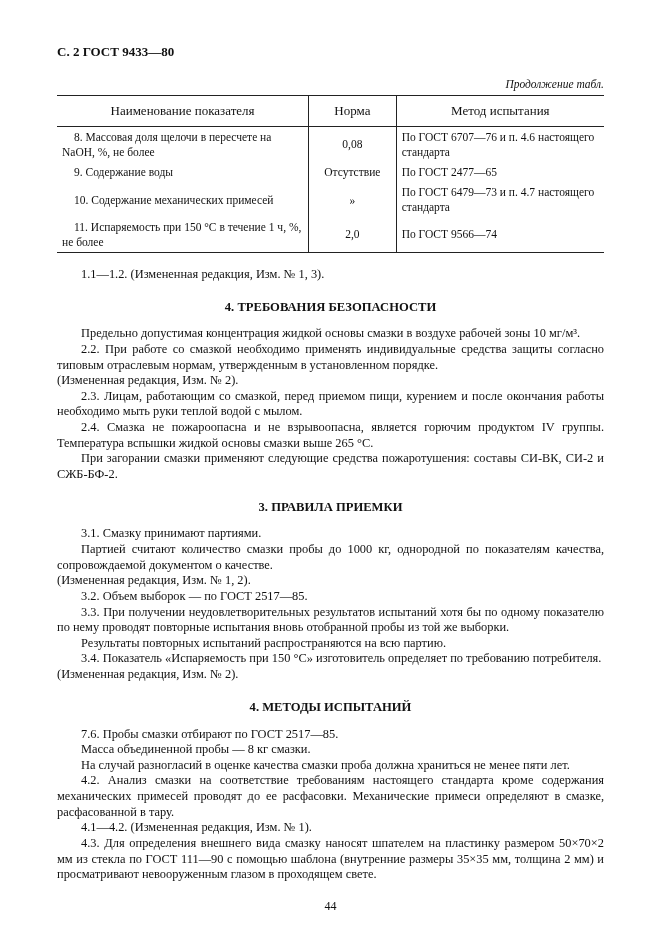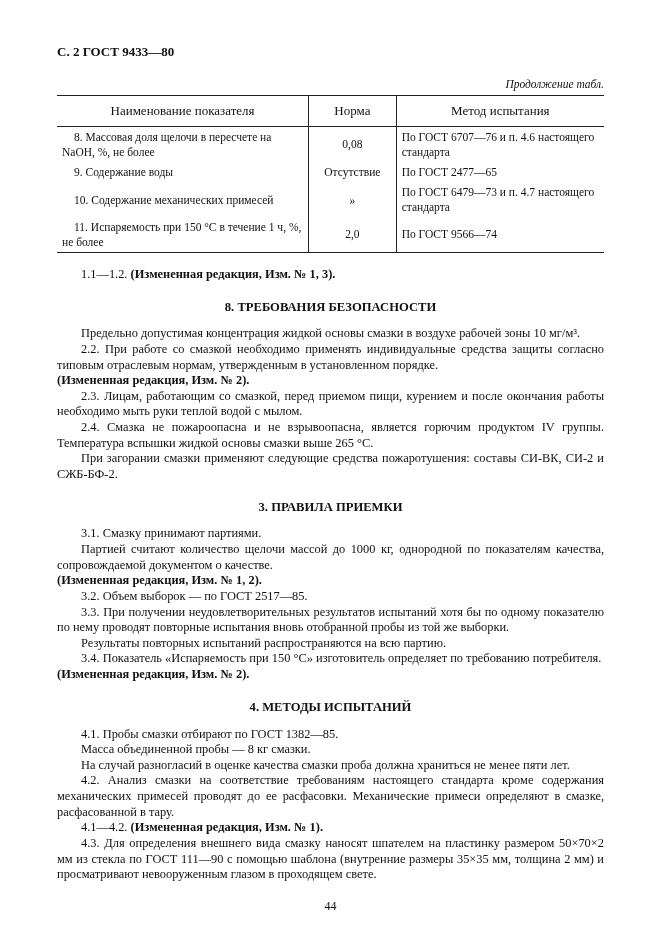--- a/index.html
+++ b/index.html
@@ -57,21 +57,21 @@
   td.c-name { text-indent: 12px; padding-right: 8px; margin-left: 48px; }
   td.c-norm { text-align: center; }
   td.c-method { padding-left: 14px; padding-right: 6px; }
   .body-text { font-size: 12.4px; line-height: 1.26; }
   p.para {
     margin: 0;
     text-align: justify;
     text-indent: 24px;
   }
   p.para.no-indent { text-indent: 0; }
-  p.para b { font-weight: bold; }
+  p.para b { font-weight: normal; }
   h2.sect {
     font-size: 12.6px;
     font-weight: bold;
     text-align: center;
     margin: 17px 0 11px 0;
   }
   .page-number {
     text-align: center;
     font-size: 12px;
     margin-top: 16px;
@@ -120,43 +120,43 @@
         <td class="c-norm">2,0</td>
         <td class="c-method">По ГОСТ 9566—74</td>
       </tr>
     </tbody>
   </table>
 
   <div class="body-text">
 
     <p class="para"><span>1.1—1.2. </span><b>(Измененная редакция, Изм. № 1, 3).</b></p>
 
-    <h2 class="sect">8. ТРЕБОВАНИЯ БЕЗОПАСНОСТИ</h2>
+    <h2 class="sect">4. ТРЕБОВАНИЯ БЕЗОПАСНОСТИ</h2>
 
     <p class="para">Предельно допустимая концентрация жидкой основы смазки в воздухе рабочей зоны 10 мг/м³.</p>
     <p class="para">2.2. При работе со смазкой необходимо применять индивидуальные средства защиты согласно типовым отраслевым нормам, утвержденным в установленном порядке.</p>
     <p class="para no-indent"><b>(Измененная редакция, Изм. № 2).</b></p>
     <p class="para">2.3. Лицам, работающим со смазкой, перед приемом пищи, курением и после окончания работы необходимо мыть руки теплой водой с мылом.</p>
     <p class="para">2.4. Смазка не пожароопасна и не взрывоопасна, является горючим продуктом IV группы. Температура вспышки жидкой основы смазки выше 265 °С.</p>
     <p class="para">При загорании смазки применяют следующие средства пожаротушения: составы СИ-ВК, СИ-2 и СЖБ-БФ-2.</p>
 
     <h2 class="sect">3. ПРАВИЛА ПРИЕМКИ</h2>
 
     <p class="para">3.1. Смазку принимают партиями.</p>
-    <p class="para">Партией считают количество щелочи массой до 1000 кг, однородной по показателям качества, сопровождаемой документом о качестве.</p>
+    <p class="para">Партией считают количество смазки пробы до 1000 кг, однородной по показателям качества, сопровождаемой документом о качестве.</p>
     <p class="para no-indent"><b>(Измененная редакция, Изм. № 1, 2).</b></p>
     <p class="para">3.2. Объем выборок — по ГОСТ 2517—85.</p>
     <p class="para">3.3. При получении неудовлетворительных результатов испытаний хотя бы по одному показателю по нему проводят повторные испытания вновь отобранной пробы из той же выборки.</p>
     <p class="para">Результаты повторных испытаний распространяются на всю партию.</p>
     <p class="para">3.4. Показатель «Испаряемость при 150 °С» изготовитель определяет по требованию потребителя.</p>
     <p class="para no-indent"><b>(Измененная редакция, Изм. № 2).</b></p>
 
     <h2 class="sect">4. МЕТОДЫ ИСПЫТАНИЙ</h2>
 
-    <p class="para">4.1. Пробы смазки отбирают по ГОСТ 1382—85.</p>
+    <p class="para">7.6. Пробы смазки отбирают по ГОСТ 2517—85.</p>
     <p class="para">Масса объединенной пробы — 8 кг смазки.</p>
     <p class="para">На случай разногласий в оценке качества смазки проба должна храниться не менее пяти лет.</p>
     <p class="para">4.2. Анализ смазки на соответствие требованиям настоящего стандарта кроме содержания механических примесей проводят до ее расфасовки. Механические примеси определяют в смазке, расфасованной в тару.</p>
     <p class="para"><span>4.1—4.2. </span><b>(Измененная редакция, Изм. № 1).</b></p>
     <p class="para">4.3. Для определения внешнего вида смазку наносят шпателем на пластинку размером 50×70×2 мм из стекла по ГОСТ 111—90 с помощью шаблона (внутренние размеры 35×35 мм, толщина 2 мм) и просматривают невооруженным глазом в проходящем свете.</p>
 
   </div>
 
   <div class="page-number">44</div>
 

